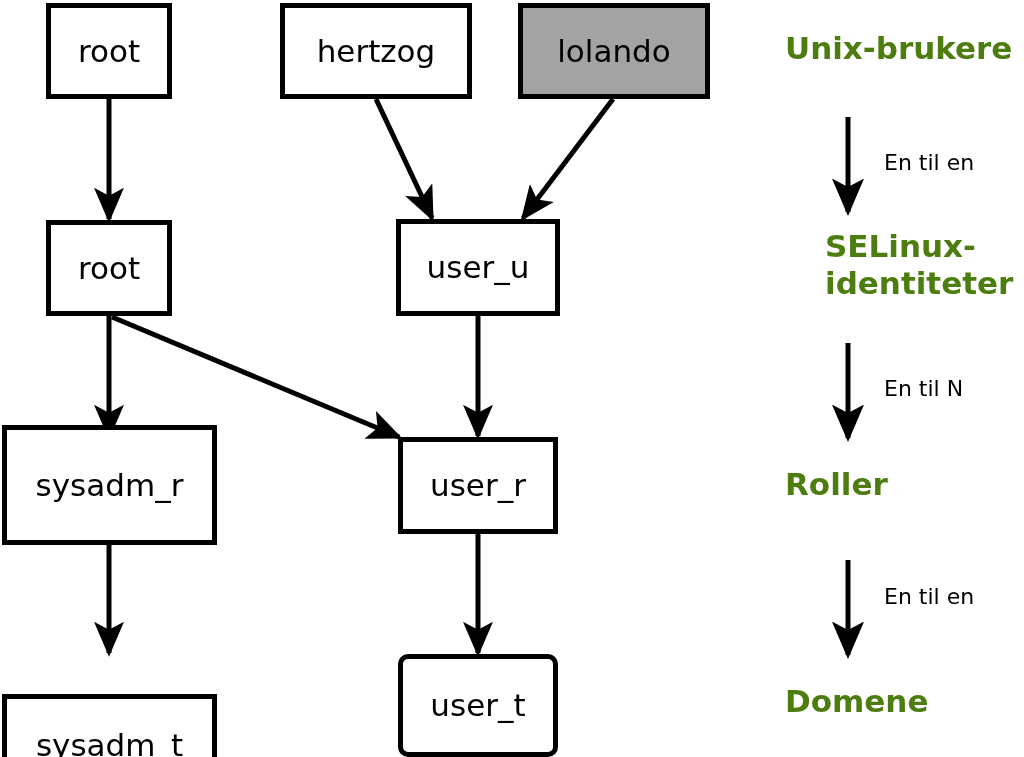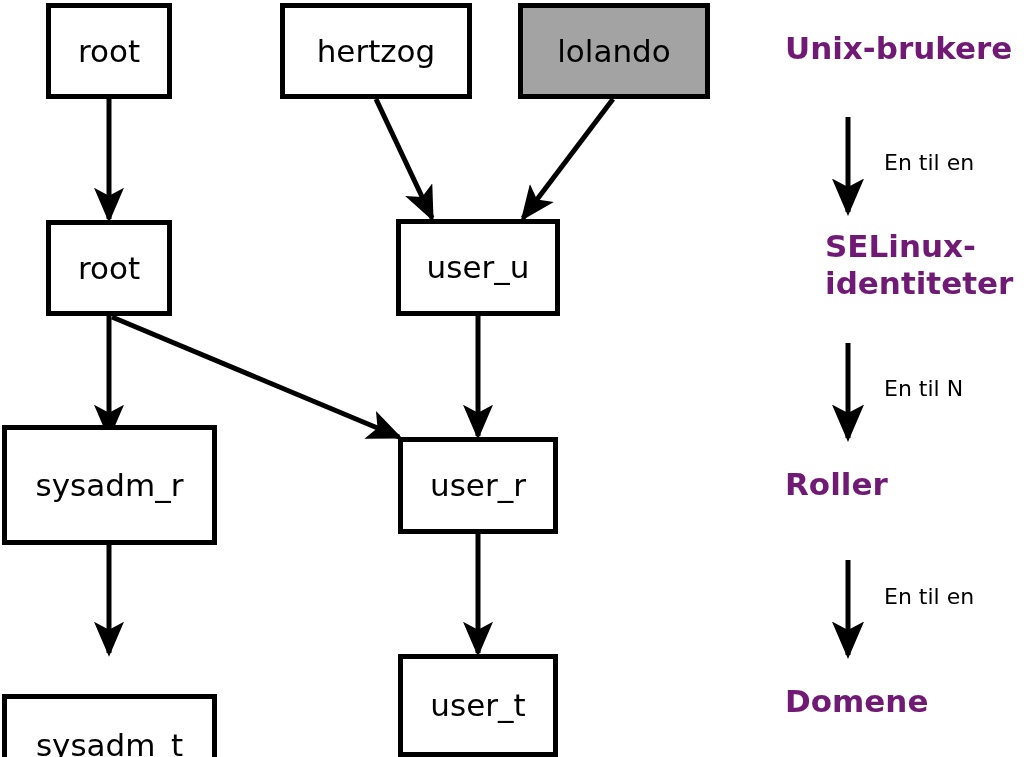--- a/index.html
+++ b/index.html
@@ -42,21 +42,21 @@
     line-height: 1;
     color: #000000;
     white-space: nowrap;
   }
   .legend-title {
     position: absolute;
     font-family: "DejaVu Sans", sans-serif;
     font-size: 31px;
     font-weight: bold;
     line-height: 1.18;
-    color: #701a75;
+    color: #4d7c0f;
     white-space: nowrap;
   }
   .legend-label {
     position: absolute;
     font-family: "DejaVu Sans", sans-serif;
     font-size: 22px;
     line-height: 1;
     color: #000000;
     white-space: nowrap;
   }
@@ -110,21 +110,21 @@
       </div>
       <div class="node" style="left: 2px; top: 425px; width: 215px; height: 120px; border-color: rgb(0, 0, 0); background: rgb(255, 255, 255);">
         <span>sysadm_r</span>
       </div>
       <div class="node" style="left: 398px; top: 437px; width: 160px; height: 97px; border-color: rgb(0, 0, 0); background: rgb(255, 255, 255);">
         <span>user_r</span>
       </div>
       <div class="node" style="left: 2px; top: 654px; width: 215px; height: 103px; border-color: rgb(0, 0, 0); background: rgb(255, 255, 255); margin-top: 40px;">
         <span>sysadm_t</span>
       </div>
-      <div class="node" style="left: 398px; top: 654px; width: 160px; height: 103px; border-color: rgb(0, 0, 0); background: rgb(255, 255, 255);">
+      <div class="node" style="left: 398px; top: 654px; width: 160px; height: 103px; border-color: rgb(0, 0, 0); background: rgb(255, 255, 255); border-radius: 10px;">
         <span>user_t</span>
       </div>
     </div>
   <div id="legend-layer">
       <div class="legend-title" style="left: 785px; top: 30px;">
         <div>Unix-brukere</div>
       </div>
       <div class="legend-title" style="left: 785px; top: 228px; margin-left: 40px;">
         <div>SELinux-</div>
         <div>identiteter</div>

